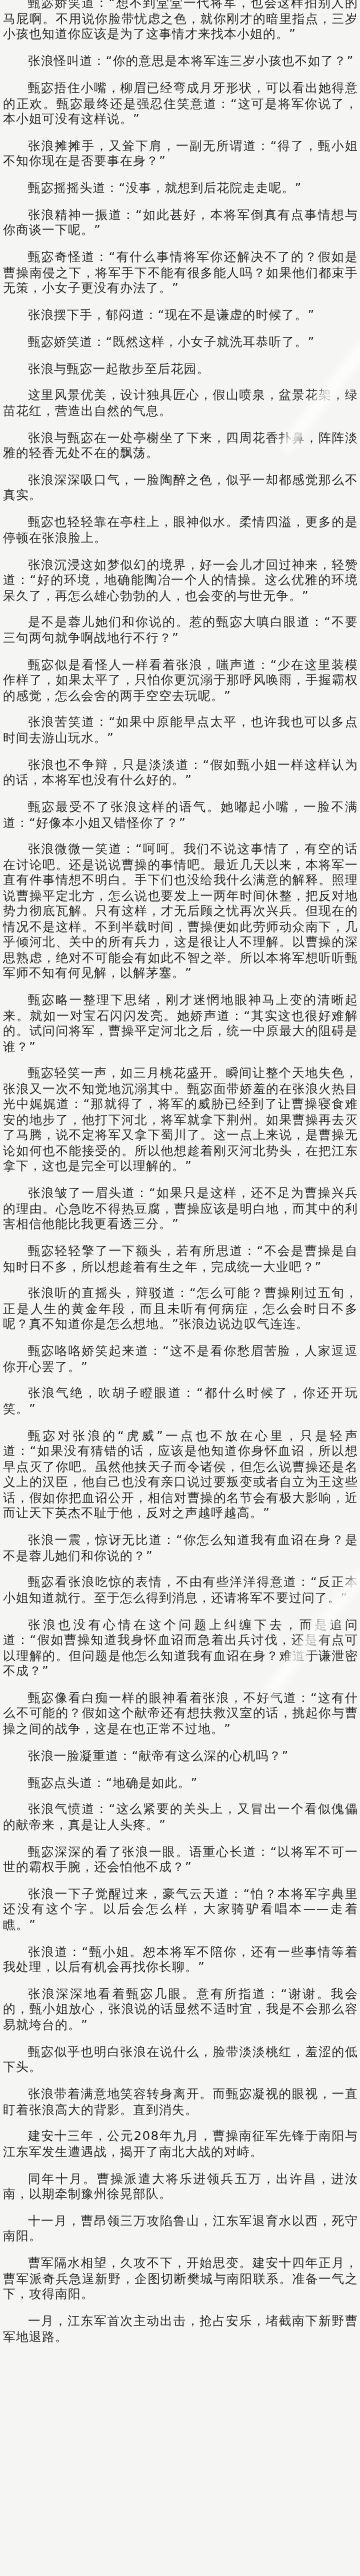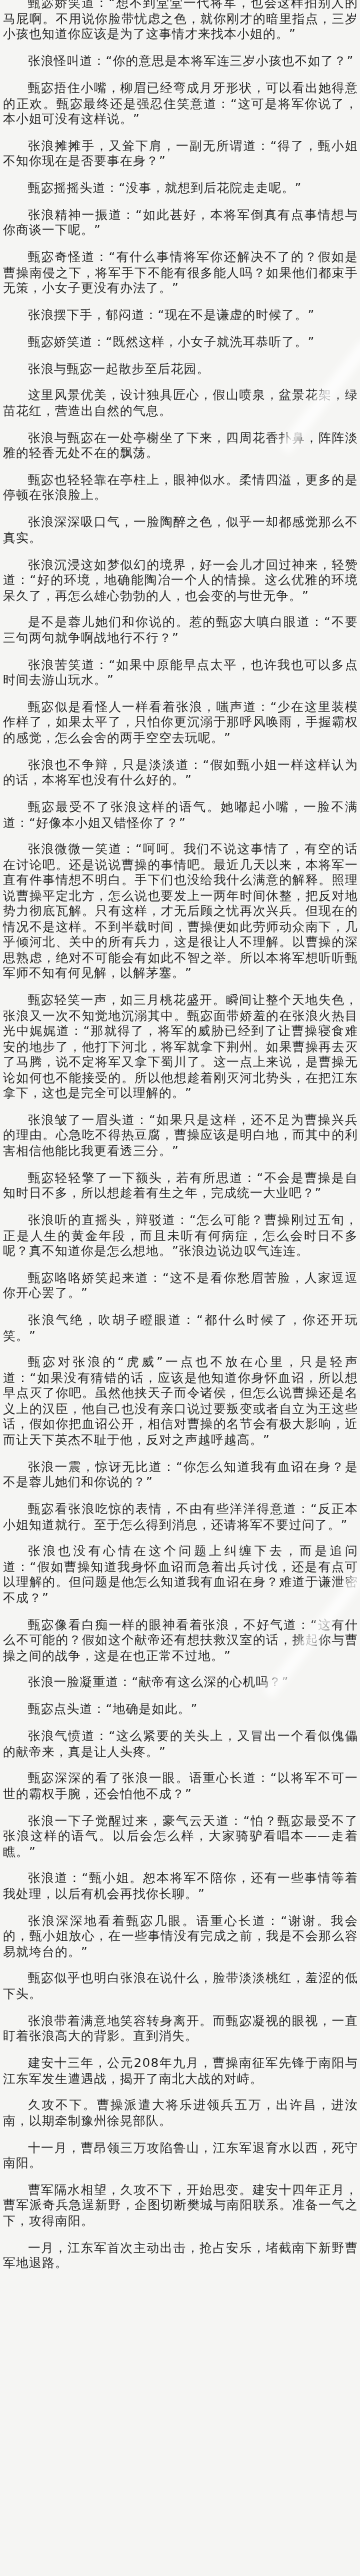--- a/index.html
+++ b/index.html
@@ -55,51 +55,52 @@
       <p class="para">甄宓捂住小嘴，柳眉已经弯成月牙形状，可以看出她得意的正欢。甄宓最终还是强忍住笑意道：“这可是将军你说了，本小姐可没有这样说。”</p>
       <p class="para">张浪摊摊手，又耸下肩，一副无所谓道：“得了，甄小姐不知你现在是否要事在身？”</p>
       <p class="para">甄宓摇摇头道：“没事，就想到后花院走走呢。”</p>
       <p class="para">张浪精神一振道：“如此甚好，本将军倒真有点事情想与你商谈一下呢。”</p>
       <p class="para">甄宓奇怪道：“有什么事情将军你还解决不了的？假如是曹操南侵之下，将军手下不能有很多能人吗？如果他们都束手无策，小女子更没有办法了。”</p>
       <p class="para">张浪摆下手，郁闷道：“现在不是谦虚的时候了。”</p>
       <p class="para">甄宓娇笑道：“既然这样，小女子就洗耳恭听了。”</p>
       <p class="para">张浪与甄宓一起散步至后花园。</p>
       <p class="para">这里风景优美，设计独具匠心，假山喷泉，盆景花架，绿苗花红，营造出自然的气息。</p>
       <p class="para">张浪与甄宓在一处亭榭坐了下来，四周花香扑鼻，阵阵淡雅的轻香无处不在的飘荡。</p>
+      <p class="para">张浪深深吸口气，一脸陶醉之色，似乎一却都感觉那么不真实。</p>
       <p class="para">甄宓也轻轻靠在亭柱上，眼神似水。柔情四溢，更多的是停顿在张浪脸上。</p>
-      <p class="para">张浪深深吸口气，一脸陶醉之色，似乎一却都感觉那么不真实。</p>
       <p class="para">张浪沉浸这如梦似幻的境界，好一会儿才回过神来，轻赞道：“好的环境，地确能陶冶一个人的情操。这么优雅的环境呆久了，再怎么雄心勃勃的人，也会变的与世无争。”</p>
       <p class="para">是不是蓉儿她们和你说的。惹的甄宓大嗔白眼道：“不要三句两句就争啊战地行不行？”</p>
+      <p class="para">甄宓似是看怪人一样看着张浪，嗤声道：“少在这里装模作样了，如果太平了，只怕你更沉溺于那呼风唤雨，手握霸权的感觉，怎么会舍的两手空空去玩呢。”</p>
       <p class="para">张浪苦笑道：“如果中原能早点太平，也许我也可以多点时间去游山玩水。”</p>
-      <p class="para">甄宓似是看怪人一样看着张浪，嗤声道：“少在这里装模作样了，如果太平了，只怕你更沉溺于那呼风唤雨，手握霸权的感觉，怎么会舍的两手空空去玩呢。”</p>
       <p class="para">张浪也不争辩，只是淡淡道：“假如甄小姐一样这样认为的话，本将军也没有什么好的。”</p>
       <p class="para">甄宓最受不了张浪这样的语气。她嘟起小嘴，一脸不满道：“好像本小姐又错怪你了？”</p>
       <p class="para">张浪微微一笑道：“呵呵。我们不说这事情了，有空的话在讨论吧。还是说说曹操的事情吧。最近几天以来，本将军一直有件事情想不明白。手下们也没给我什么满意的解释。照理说曹操平定北方，怎么说也要发上一两年时间休整，把反对地势力彻底瓦解。只有这样，才无后顾之忧再次兴兵。但现在的情况不是这样。不到半载时间，曹操便如此劳师动众南下，几乎倾河北、关中的所有兵力，这是很让人不理解。以曹操的深思熟虑，绝对不可能会有如此不智之举。所以本将军想听听甄军师不知有何见解，以解茅塞。”</p>
+      <p class="para">甄宓略一整理下思绪，刚才迷惘地眼神马上变的清晰起来。就如一对宝石闪闪发亮。她娇声道：“其实这也很好难解的。试问问将军，曹操平定河北之后，统一中原最大的阻碍是谁？”</p>
       <p class="para">甄宓轻笑一声，如三月桃花盛开。瞬间让整个天地失色，张浪又一次不知觉地沉溺其中。甄宓面带娇羞的在张浪火热目光中娓娓道：“那就得了，将军的威胁已经到了让曹操寝食难安的地步了，他打下河北，将军就拿下荆州。如果曹操再去灭了马腾，说不定将军又拿下蜀川了。这一点上来说，是曹操无论如何也不能接受的。所以他想趁着刚灭河北势头，在把江东拿下，这也是完全可以理解的。”</p>
       <p class="para">张浪皱了一眉头道：“如果只是这样，还不足为曹操兴兵的理由。心急吃不得热豆腐，曹操应该是明白地，而其中的利害相信他能比我更看透三分。”</p>
       <p class="para">甄宓轻轻擎了一下额头，若有所思道：“不会是曹操是自知时日不多，所以想趁着有生之年，完成统一大业吧？”</p>
       <p class="para">张浪听的直摇头，辩驳道：“怎么可能？曹操刚过五旬，正是人生的黄金年段，而且未听有何病症，怎么会时日不多呢？真不知道你是怎么想地。”张浪边说边叹气连连。</p>
       <p class="para">甄宓咯咯娇笑起来道：“这不是看你愁眉苦脸，人家逗逗你开心罢了。”</p>
       <p class="para">张浪气绝，吹胡子瞪眼道：“都什么时候了，你还开玩笑。”</p>
       <p class="para">甄宓对张浪的“虎威”一点也不放在心里，只是轻声道：“如果没有猜错的话，应该是他知道你身怀血诏，所以想早点灭了你吧。虽然他挟天子而令诸侯，但怎么说曹操还是名义上的汉臣，他自己也没有亲口说过要叛变或者自立为王这些话，假如你把血诏公开，相信对曹操的名节会有极大影响，近而让天下英杰不耻于他，反对之声越呼越高。”</p>
       <p class="para">张浪一震，惊讶无比道：“你怎么知道我有血诏在身？是不是蓉儿她们和你说的？”</p>
       <p class="para">甄宓看张浪吃惊的表情，不由有些洋洋得意道：“反正本小姐知道就行。至于怎么得到消息，还请将军不要过问了。”</p>
       <p class="para">张浪也没有心情在这个问题上纠缠下去，而是追问道：“假如曹操知道我身怀血诏而急着出兵讨伐，还是有点可以理解的。但问题是他怎么知道我有血诏在身？难道于谦泄密不成？”</p>
       <p class="para">甄宓像看白痴一样的眼神看着张浪，不好气道：“这有什么不可能的？假如这个献帝还有想扶救汉室的话，挑起你与曹操之间的战争，这是在也正常不过地。”</p>
       <p class="para">张浪一脸凝重道：“献帝有这么深的心机吗？”</p>
       <p class="para">甄宓点头道：“地确是如此。”</p>
       <p class="para">张浪气愤道：“这么紧要的关头上，又冒出一个看似傀儡的献帝来，真是让人头疼。”</p>
       <p class="para">甄宓深深的看了张浪一眼。语重心长道：“以将军不可一世的霸权手腕，还会怕他不成？”</p>
-      <p class="para">张浪一下子觉醒过来，豪气云天道：“怕？甄宓最受不了张浪这样的语气。以后会怎么样，大家骑驴看唱本——走着瞧。”</p>
+      <p class="para">张浪一下子觉醒过来，豪气云天道：“怕？本将军字典里还没有这个字。以后会怎么样，大家骑驴看唱本——走着瞧。”</p>
       <p class="para">张浪道：“甄小姐。恕本将军不陪你，还有一些事情等着我处理，以后有机会再找你长聊。”</p>
-      <p class="para">张浪深深地看着甄宓几眼。语重心长道：“谢谢。我会的，甄小姐放心，在一些事情没有完成之前，我是不会那么容易就垮台的。”</p>
+      <p class="para">张浪深深地看着甄宓几眼。意有所指道：“谢谢。我会的，甄小姐放心，张浪说的话显然不适时宜，我是不会那么容易就垮台的。”</p>
       <p class="para">甄宓似乎也明白张浪在说什么，脸带淡淡桃红，羞涩的低下头。</p>
       <p class="para">张浪带着满意地笑容转身离开。而甄宓凝视的眼视，一直盯着张浪高大的背影。直到消失。</p>
       <p class="para">建安十三年，公元208年九月，曹操南征军先锋于南阳与江东军发生遭遇战，揭开了南北大战的对峙。</p>
-      <p class="para">久攻不下。曹操派遣大将乐进领兵五万，出许昌，进汝南，以期牵制豫州徐晃部队。</p>
+      <p class="para">同年十月。曹操派遣大将乐进领兵五万，出许昌，进汝南，以期牵制豫州徐晃部队。</p>
       <p class="para">十一月，曹昂领三万攻陷鲁山，江东军退育水以西，死守南阳。</p>
       <p class="para">曹军隔水相望，久攻不下，开始思变。建安十四年正月，曹军派奇兵急逞新野，企图切断樊城与南阳联系。准备一气之下，攻得南阳。</p>
       <p class="para">一月，江东军首次主动出击，抢占安乐，堵截南下新野曹军地退路。</p>
     </div>
 
   <div class="artifact artifact-1"></div>
   <div class="artifact artifact-2"></div>
 
 </div>
 

